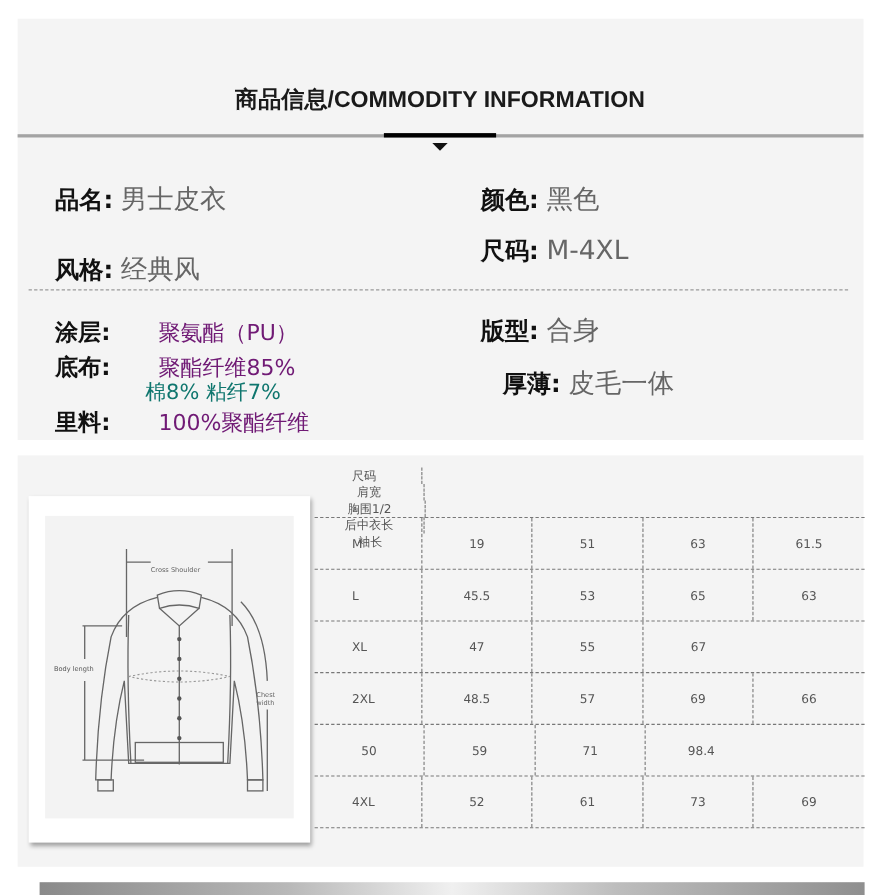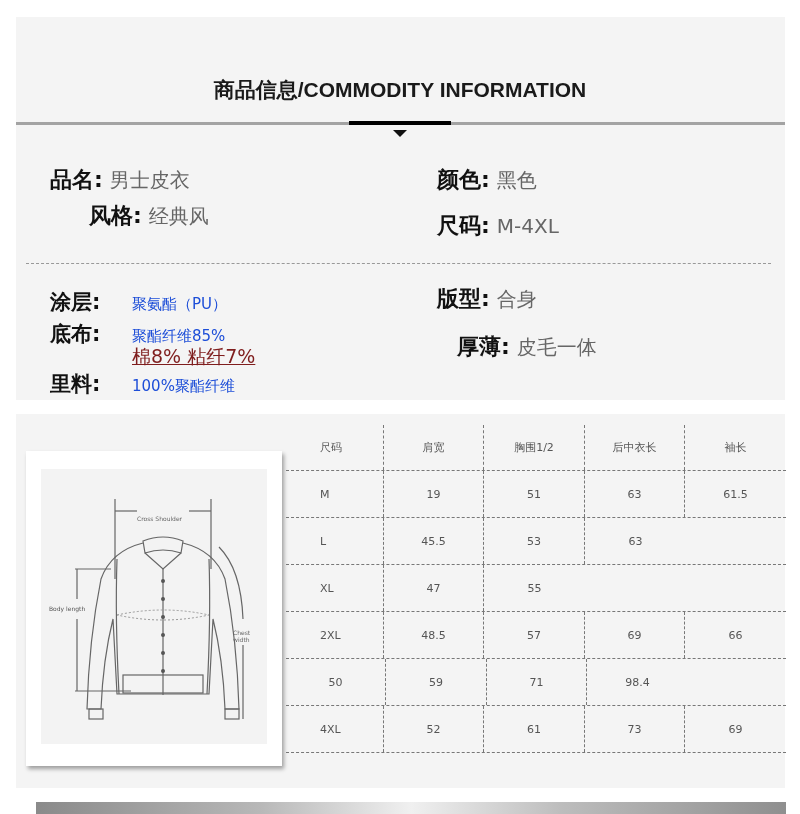--- a/index.html
+++ b/index.html
@@ -5,39 +5,39 @@
   html, body { margin:0; padding:0; }
   body { width:800px; height:814px; background:#ffffff; position:relative; overflow:hidden; font-family:"DejaVu Sans", sans-serif; }
   .panel-top { position:absolute; left:16px; top:17px; width:769px; height:383px; background:#f4f4f4; }
   .title { position:absolute; left:0; width:800px; top:76px; text-align:center; font-family:"Liberation Sans","DejaVu Sans",sans-serif; font-size:21px; font-weight:bold; color:#1a1a1a; letter-spacing:0px; }
   .rule { position:absolute; left:16px; top:122px; width:769px; height:3px; background:#a3a3a3; }
   .rule-accent { position:absolute; left:349px; top:121px; width:102px; height:4px; background:#000; }
   .arrow { position:absolute; left:393px; top:130px; width:0; height:0; border-left:7px solid transparent; border-right:7px solid transparent; border-top:7px solid #111; }
 
   .info { position:absolute; font-size:22px; line-height:1; color:#111; }
   .info .k { font-weight:bold; color:#111; }
-  .info .v { font-size:20px; color:#666; font-weight:normal; }
+  .info .v { font-size:24px; color:#666; font-weight:normal; }
   .dash { position:absolute; left:26px; width:745px; top:263px; border-top:1px dashed #999; }
 
   .mat { position:absolute; left:50px; font-size:21px; color:#111; }
   .mat .k { font-weight:bold; display:inline-block; width:82px; }
-  .mat .v { font-size:15px; color:#1d4ed8; }
-  .mat .v2 { position:absolute; left:82px; top:24px; font-size:19px; color:#7f1d1d; white-space:nowrap;text-decoration:underline; }
+  .mat .v { font-size:20px; color:#701a75;margin-left:12px; }
+  .mat .v2 { position:absolute; left:82px; top:24px; font-size:19px; color:#0f766e; white-space:nowrap; }
 
   .panel-bottom { position:absolute; left:16px; top:414px; width:769px; height:374px; background:#f4f4f4; }
   .bottom-shadow { position:absolute; left:36px; top:802px; width:750px; height:12px;
     background:linear-gradient(to right,#8a8a8a 0%,#b8b8b8 30%,#f0f0f0 50%,#bdbdbd 70%,#8f8f8f 100%); }
 
   .diagram-card { position:absolute; left:26px; top:451px; width:256px; height:315px; background:#fff; box-shadow:2px 3px 4px rgba(0,0,0,0.35); }
   .diagram-inner { position:absolute; left:15px; top:18px; width:226px; height:275px; background:#f3f3f3; }
   .diagram-inner svg { position:absolute; left:0; top:0; }
 
   .table { position:absolute; left:286px; top:425px; width:500px; }
   .row { position:relative; height:46px; border-bottom:1px dashed #777; display:flex; }
-  .row.header { height:45px; }
+  .row.header { height:45px;flex-direction:column; }
   .cell { height:100%; display:flex; align-items:center; justify-content:center; font-size:11px; color:#555; border-right:1px dashed #777; box-sizing:border-box; }
   .cell:last-child { border-right:none; }
   .c0 { width:98px; justify-content:flex-start; padding-left:34px; }
   .c1 { width:100px; }
   .c2 { width:101px; }
   .c3 { width:100px; }
   .c4 { width:101px; }
 </style>
 </head>
 <body>
@@ -45,21 +45,21 @@
 <div class="panel-top"></div>
 <div class="title">商品信息/COMMODITY INFORMATION</div>
 <div class="rule"></div>
 <div class="rule-accent"></div>
 <div class="arrow"></div>
 
 <div class="info" style="left:50px; top:169px;">
   <span class="k">品名:</span>
   <span class="v">男士皮衣</span>
 </div>
-<div class="info" style="left:50px; top:205px;margin-left:39px;">
+<div class="info" style="left:50px; top:233px;">
   <span class="k">风格:</span>
   <span class="v">经典风</span>
 </div>
 <div class="info" style="left:437px; top:169px;">
   <span class="k">颜色:</span>
   <span class="v">黑色</span>
 </div>
 <div class="info" style="left:437px; top:215px;">
   <span class="k">尺码:</span>
   <span class="v">M-4XL</span>
@@ -150,26 +150,28 @@
     <div class="cell c0">M</div>
     <div class="cell c1">19</div>
     <div class="cell c2">51</div>
     <div class="cell c3">63</div>
     <div class="cell c4">61.5</div>
   </div>
   <div class="row">
     <div class="cell c0">L</div>
     <div class="cell c1">45.5</div>
     <div class="cell c2">53</div>
+    <div class="cell c3">65</div>
     <div class="cell c4">63</div>
   </div>
   <div class="row">
     <div class="cell c0">XL</div>
     <div class="cell c1">47</div>
     <div class="cell c2">55</div>
+    <div class="cell c3">67</div>
   </div>
   <div class="row">
     <div class="cell c0">2XL</div>
     <div class="cell c1">48.5</div>
     <div class="cell c2">57</div>
     <div class="cell c3">69</div>
     <div class="cell c4">66</div>
   </div>
   <div class="row">
     <div class="cell c1">50</div>

